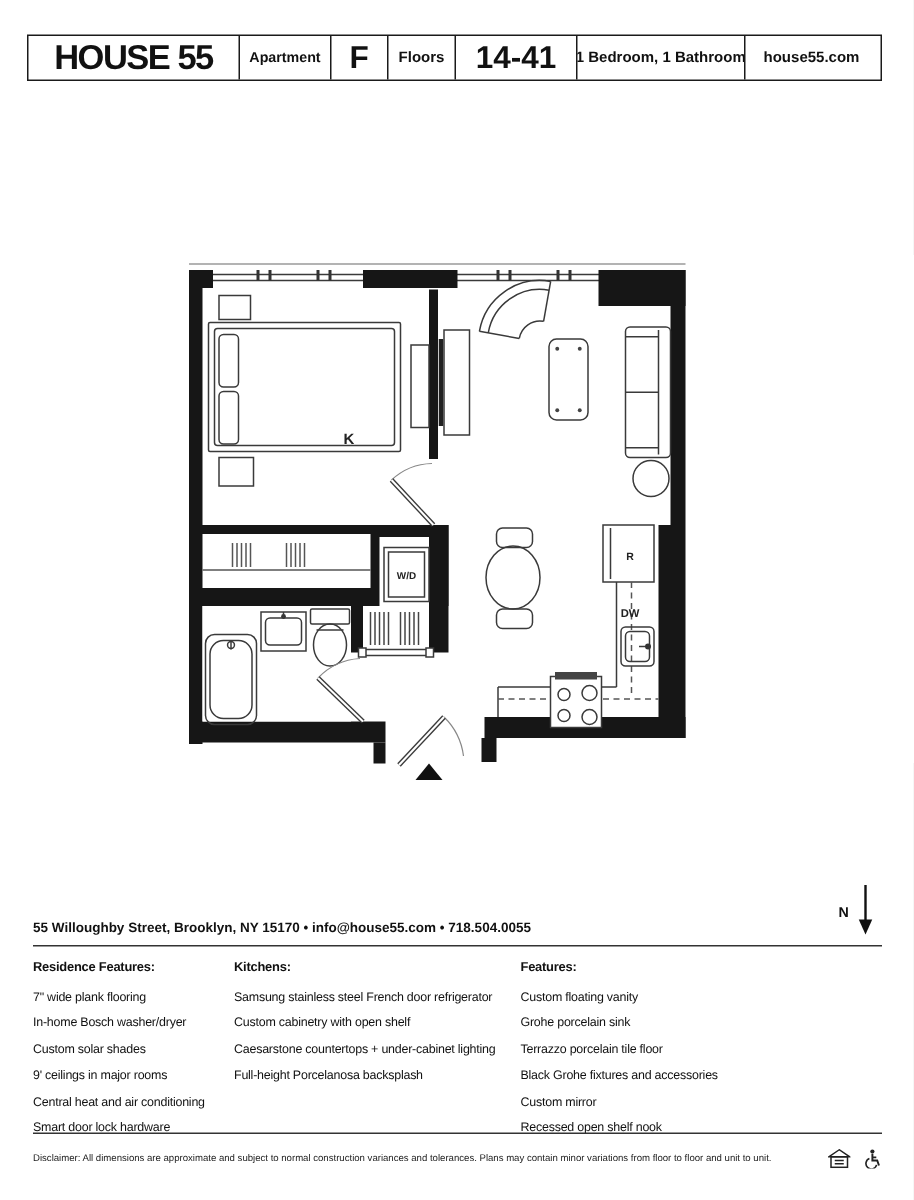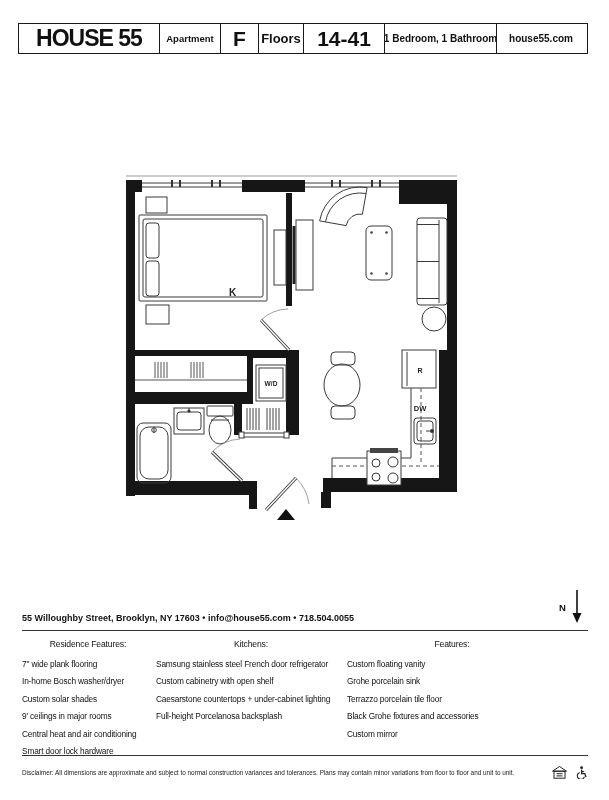--- a/index.html
+++ b/index.html
@@ -7,34 +7,34 @@
         font-family:"Liberation Sans", sans-serif;color:#111;overflow:hidden;padding-left:48px;}
   
   .hdr{position:absolute;left:18px;top:23px;width:570px;height:31px;display:flex;
        border:1.5px solid #1a1a1a;box-sizing:border-box;}
   .hdr .cell{display:flex;align-items:center;justify-content:center;box-sizing:border-box;
              border-left:1.2px solid #1a1a1a;white-space:nowrap;overflow:hidden;}
   .hdr .cell:first-child{border-left:none;}
   .c-brand{width:140px;font-size:23px;font-weight:800;letter-spacing:-1px;}
   .c-aptl{width:61px;font-size:9.5px;font-weight:700;}
   .c-aptv{width:38px;font-size:21px;font-weight:800;}
-  .c-floorl{width:45px;font-size:13px;font-weight:700;}
+  .c-floorl{width:45px;font-size:10px;font-weight:700;}
   .c-floorv{width:81px;font-size:21px;font-weight:800;letter-spacing:0px;}
   .c-unit{width:112px;font-size:10px;font-weight:700;}
   .c-web{width:89px;font-size:10px;font-weight:700;}
   
   .plan{position:absolute;left:119px;top:146px;width:350px;height:385px;}
   .plan svg{display:block;}
   
   .north{position:absolute;left:556px;top:586px;width:34px;height:42px;}
   .addr{position:absolute;left:22px;top:613px;width:560px;font-size:9px;font-weight:700;}
   .rule1{position:absolute;left:22px;top:630px;width:566px;height:0;border-top:1.3px solid #333;}
   .rule2{position:absolute;left:22px;top:755px;width:566px;height:0;border-top:1.3px solid #333;}
   .col{position:absolute;top:639px;font-size:8.3px;letter-spacing:-0.15px;}
-  .col .hd{font-weight:400;font-size:8.6px;margin-bottom:7px;text-align:center;}
+  .col .hd{font-weight:700;font-size:8.6px;margin-bottom:7px;}
   .col .it{font-weight:500;line-height:17.4px;white-space:nowrap;}
   .col1{left:22px;width:132px;}
   .col2{left:156px;width:190px;}
   .col3{left:347px;width:210px;}
   .disc{position:absolute;left:22px;top:769px;width:500px;font-size:6.4px;color:#222;
         letter-spacing:0;white-space:nowrap;}
   .fair-icons{position:absolute;left:552px;top:766px;width:40px;height:13px;display:flex;gap:9px;align-items:center;}
 </style>
 </head>
 <body>
@@ -245,21 +245,21 @@
   </div>
 
   <div class="north">
     <svg width="34" height="42" viewBox="0 0 34 42">
       <text x="3" y="25" font-family="Liberation Sans, sans-serif" font-size="9.5" font-weight="700" fill="#111">N</text>
       <line x1="21" y1="4" x2="21" y2="29" stroke="#111" stroke-width="1.6"></line>
       <polygon points="16.5,27 25.5,27 21,37" fill="#111"></polygon>
     </svg>
   </div>
 
-  <div class="addr">55 Willoughby Street, Brooklyn, NY 17603 • info@house55.com • 718.504.0055</div>
+  <div class="addr">55 Willoughby Street, Brooklyn, NY 15170 • info@house55.com • 718.504.0055</div>
   <div class="rule1"></div>
 
   <div class="col col1">
     <div class="hd">Residence Features:</div>
     <div class="it">7" wide plank flooring</div>
     <div class="it">In-home Bosch washer/dryer</div>
     <div class="it">Custom solar shades</div>
     <div class="it">9' ceilings in major rooms</div>
     <div class="it">Central heat and air conditioning</div>
     <div class="it">Smart door lock hardware</div>
@@ -271,20 +271,21 @@
     <div class="it">Caesarstone countertops + under-cabinet lighting</div>
     <div class="it">Full-height Porcelanosa backsplash</div>
   </div>
   <div class="col col3">
     <div class="hd">Features:</div>
     <div class="it">Custom floating vanity</div>
     <div class="it">Grohe porcelain sink</div>
     <div class="it">Terrazzo porcelain tile floor</div>
     <div class="it">Black Grohe fixtures and accessories</div>
     <div class="it">Custom mirror</div>
+    <div class="it">Recessed open shelf nook</div>
   </div>
 
   <div class="rule2"></div>
   <div class="disc">Disclaimer: All dimensions are approximate and subject to normal construction variances and tolerances. Plans may contain minor variations from floor to floor and unit to unit.</div>
 
   <div class="fair-icons">
     <svg width="15" height="13" viewBox="0 0 15 13">
       <polygon points="7.5,0.5 0.5,5.2 14.5,5.2" fill="none" stroke="#222" stroke-width="1"></polygon>
       <rect x="2" y="5.2" width="11" height="7" fill="none" stroke="#222" stroke-width="1"></rect>
       <line x1="4.5" y1="7.7" x2="10.5" y2="7.7" stroke="#222" stroke-width="1"></line>

